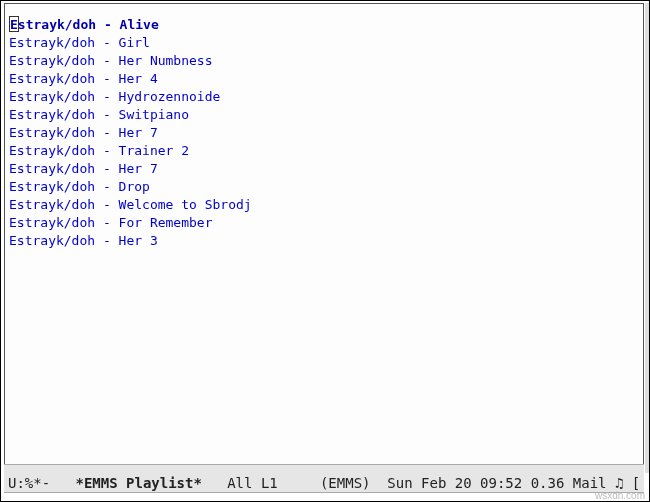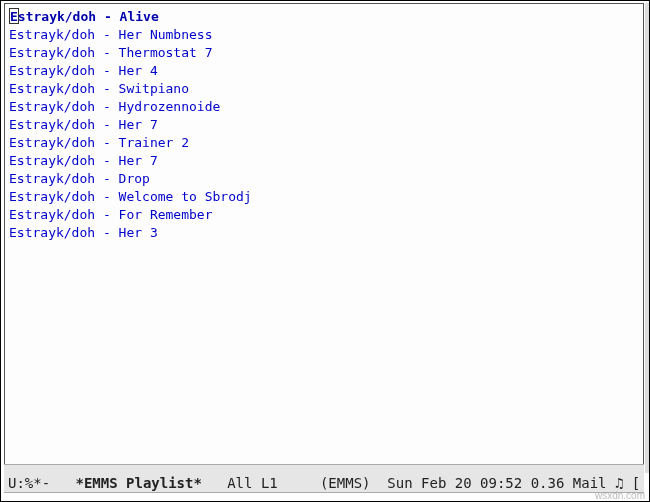--- a/index.html
+++ b/index.html
@@ -13,21 +13,21 @@
       border: 1px solid #000;
     }
     .editor-area {
       position: absolute;
       top: 2px;
       left: 3px;
       right: 5px;
       bottom: 28px;
       background: #fdfdfd;
       border: 1px solid #555;
-      padding: 4px 4px;
+      padding: 12px 4px;
       overflow: hidden;
     }
     .playlist {
       line-height: 18px;
     }
     .track {
       color: #0000cc;
       white-space: pre;
       cursor: pointer;
     }
@@ -98,25 +98,25 @@
     .note-icon::before { content: "♫"; }
   </style>
 </head>
 <body>
 
 <div class="left-gutter"></div>
 
 <div class="editor-area">
   <div class="playlist" id="playlist">
       <div class="track current"><span class="cursor-box">E</span>strayk/doh - Alive</div>
+      <div class="track">Estrayk/doh - Girl</div>
       <div class="track">Estrayk/doh - Her Numbness</div>
-      <div class="track">Estrayk/doh - Thermostat 7</div>
       <div class="track">Estrayk/doh - Her 4</div>
+      <div class="track">Estrayk/doh - Hydrozennoide</div>
       <div class="track">Estrayk/doh - Switpiano</div>
-      <div class="track">Estrayk/doh - Hydrozennoide</div>
       <div class="track">Estrayk/doh - Her 7</div>
       <div class="track">Estrayk/doh - Trainer 2</div>
       <div class="track">Estrayk/doh - Her 7</div>
       <div class="track">Estrayk/doh - Drop</div>
       <div class="track">Estrayk/doh - Welcome to Sbrodj</div>
       <div class="track">Estrayk/doh - For Remember</div>
       <div class="track">Estrayk/doh - Her 3</div>
     </div>
 </div>
 

